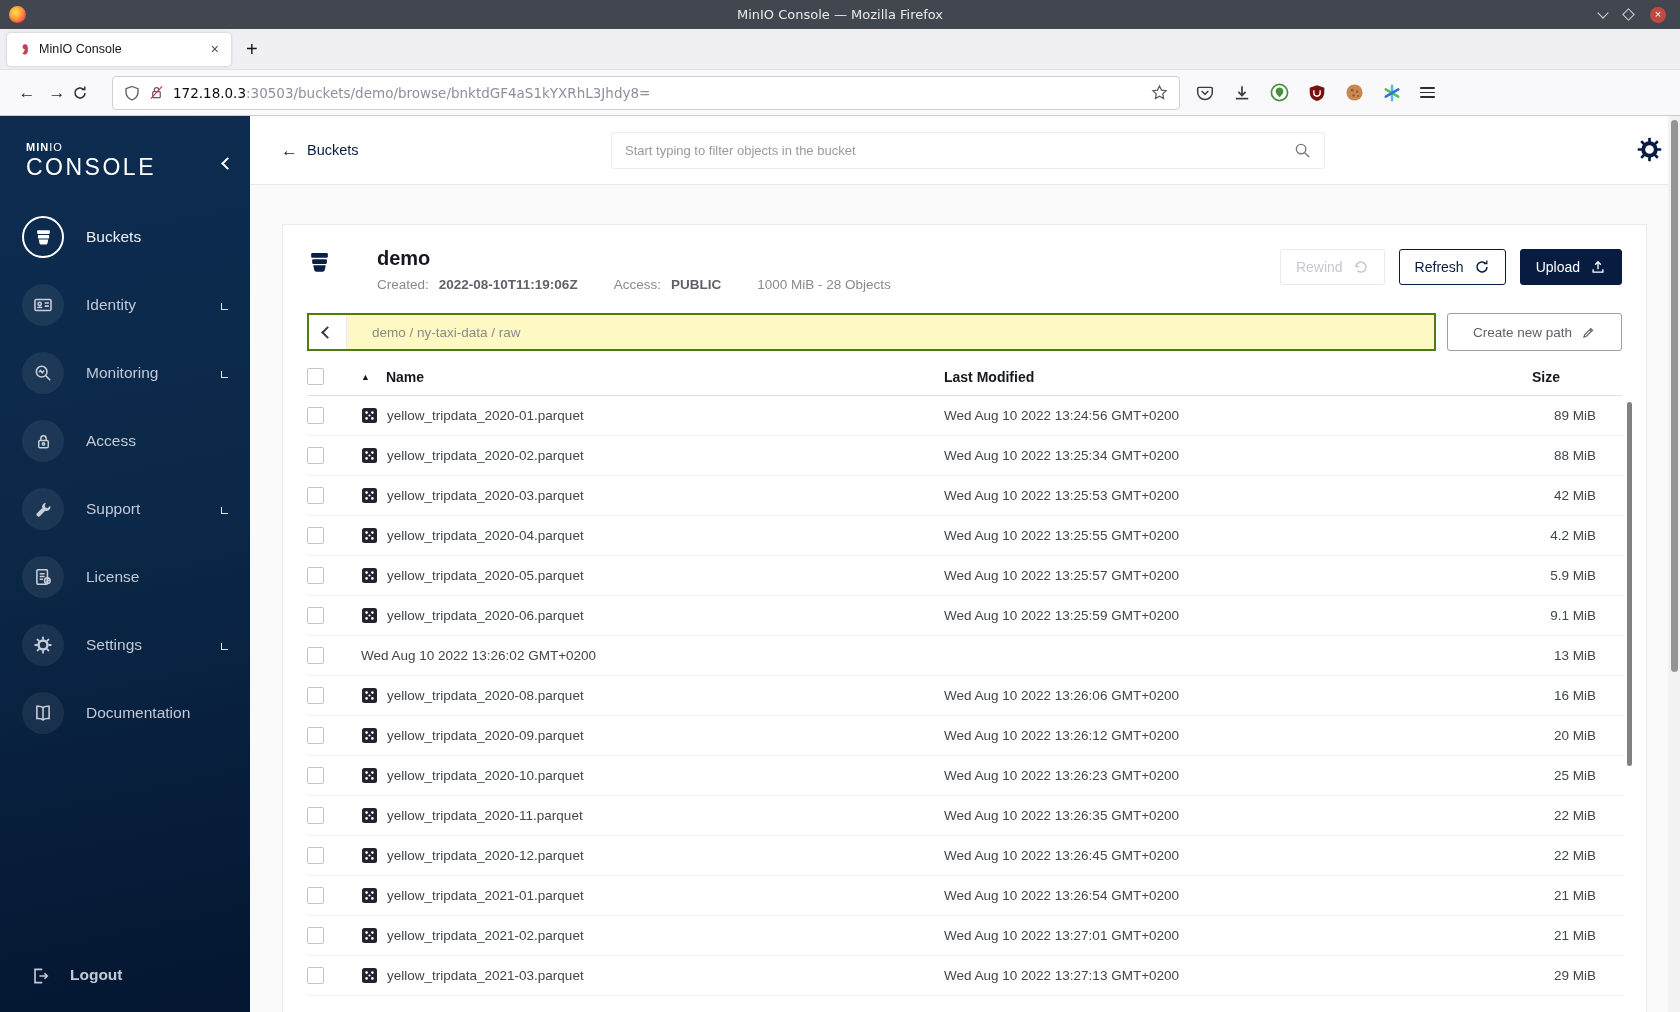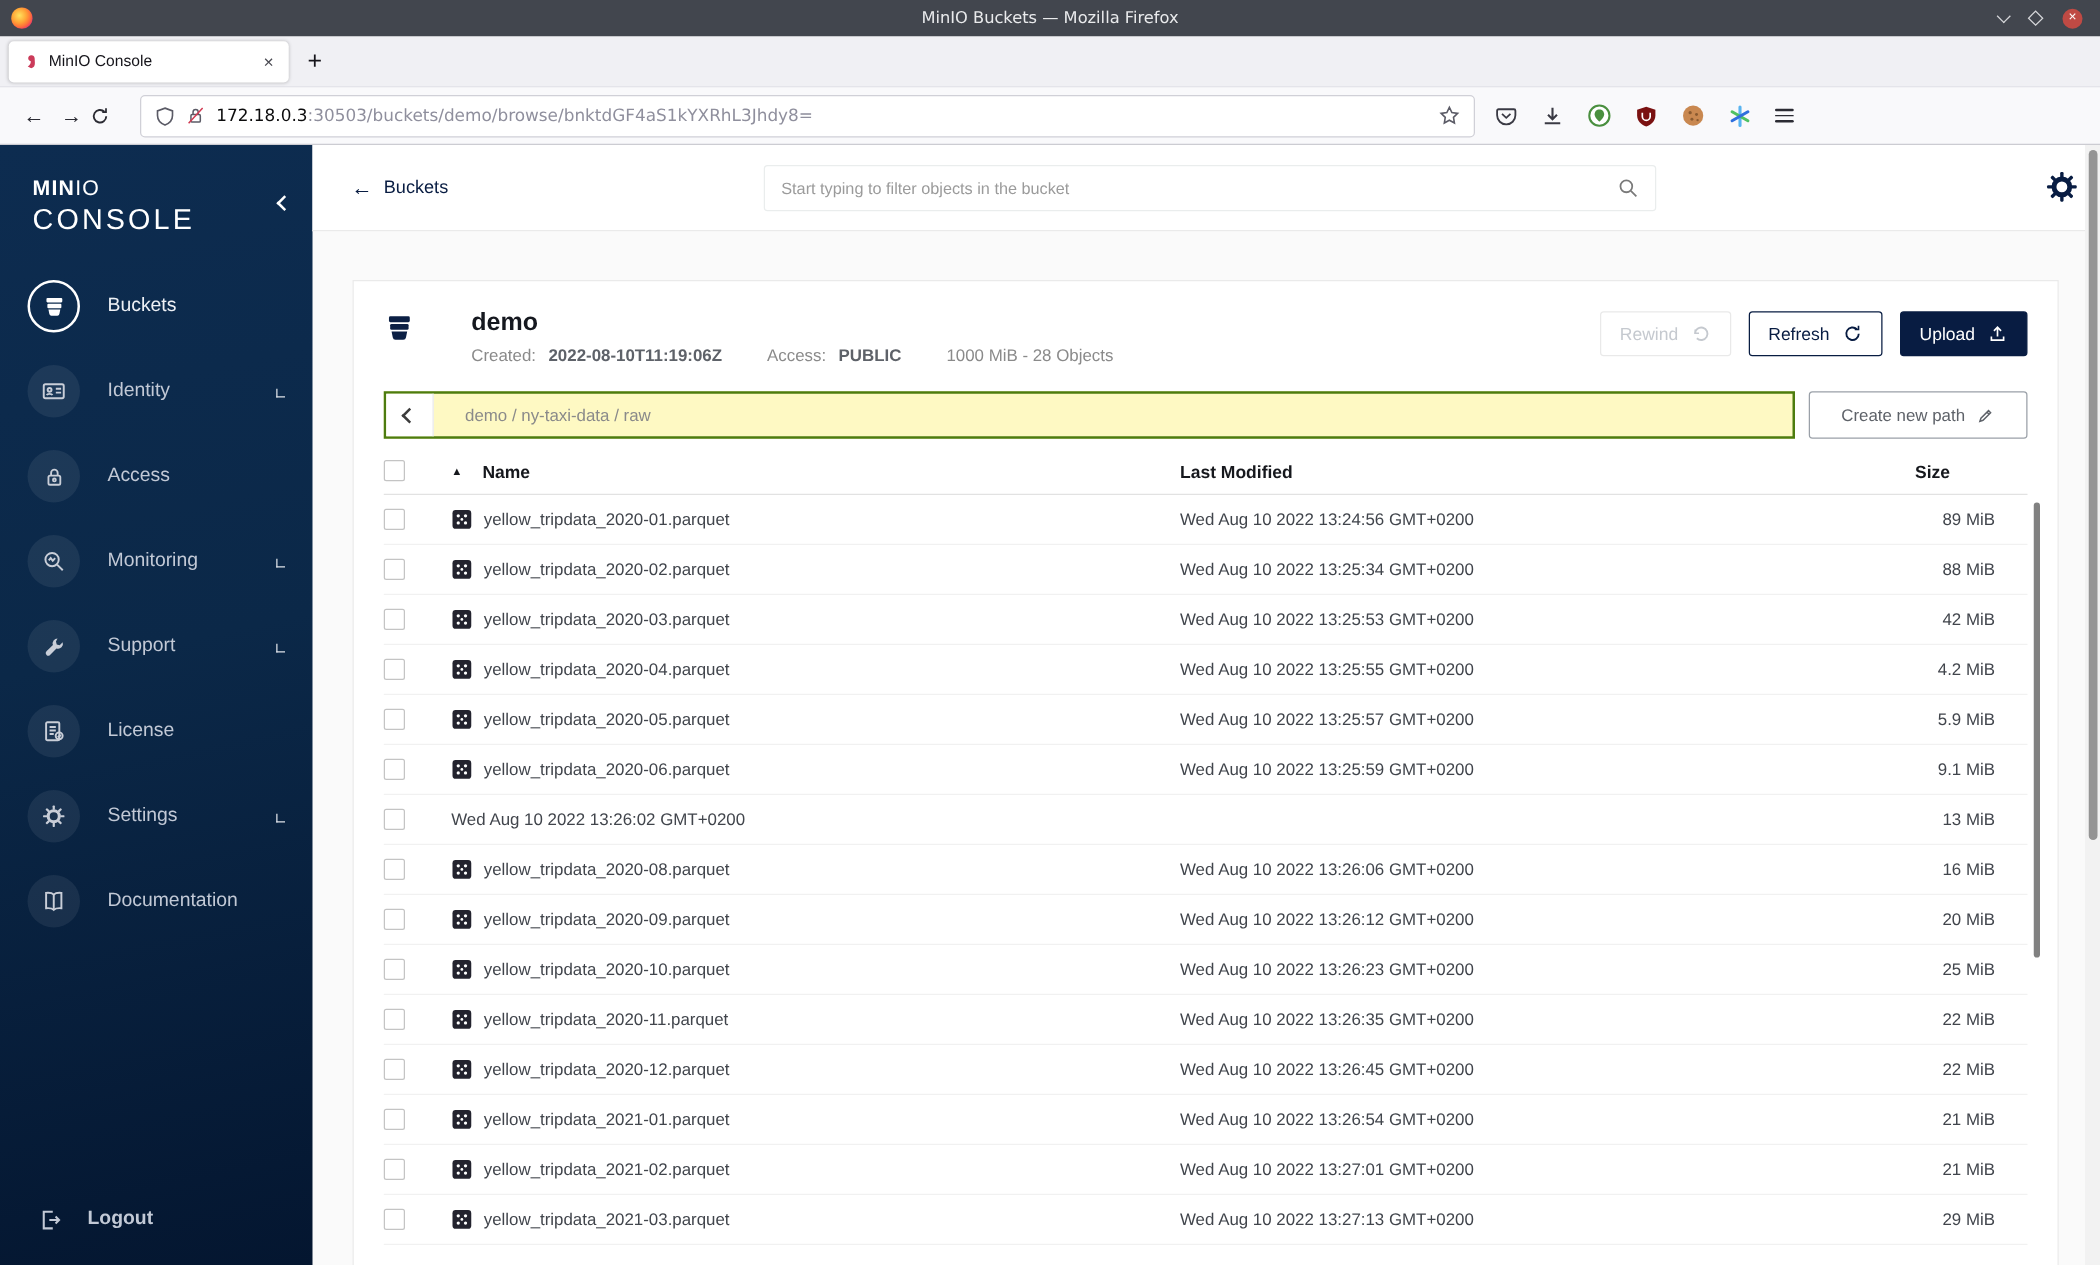--- a/index.html
+++ b/index.html
@@ -35,21 +35,21 @@
   .ext-icons { display:flex; align-items:center; gap:19px; margin-left:16px; }
   .hamburger { display:flex; flex-direction:column; gap:3px; margin-left:19px; }
   .hamburger span { width:15px; height:1.8px; background:#2b2b33; border-radius:1px; }
 
   
   .content { position:absolute; top:116px; left:0; right:0; bottom:0; display:flex; }
 
   
   .sidebar { width:250px; flex-shrink:0; background:linear-gradient(168deg,#0d2c50 0%,#0b2848 45%,#041630 100%); position:relative; color:#c2c9d6; }
   .logo { padding:25px 0 0 26px; color:#fff; }
-  .logo-top { font-size:17px; letter-spacing:1px; }
+  .logo-top { font-size:11px; letter-spacing:1px; }
   .logo-min { font-weight:800; } .logo-io { font-weight:300; }
   .logo-console { font-size:23px; font-weight:300; letter-spacing:2.5px; margin-top:1px; }
   .collapse { position:absolute; top:38px; right:18px; color:#fff; }
   .collapse .chev { width:9px; height:9px; border-width:2px; }
   .nav { list-style:none; margin-top:33px; }
   .nav-item { display:flex; align-items:center; height:46px; margin:0 14px 22px 22px; cursor:pointer; }
   .nav-circle { width:42px; height:42px; border-radius:50%; background:rgba(255,255,255,.07); display:flex; align-items:center; justify-content:center; flex-shrink:0; }
   .nav-item.active .nav-circle { background:transparent; border:2px solid #fff; }
   .nav-item.active .nav-circle svg { color:#fff; }
   .nav-circle svg { color:#c9ced8; }
@@ -112,21 +112,21 @@
   .page-scroll { position:absolute; right:0; top:116px; bottom:0; width:12px; background:#f2f2f2; }
   .page-scroll-thumb { position:absolute; left:2.5px; top:4px; width:7px; height:552px; background:#949494; border-radius:4px; }
 
   svg { display:block; }
 </style>
 </head>
 <body>
 
 <div class="titlebar">
   <div class="ff-logo"></div>
-  <div class="win-title">MinIO Buckets — Mozilla Firefox</div>
+  <div class="win-title">MinIO Console — Mozilla Firefox</div>
   <div class="win-controls">
     <span class="chev down ctl-min"></span>
     <span class="ctl-max"></span>
     <span class="ctl-close">×</span>
   </div>
 </div>
 
 <div class="tabbar">
   <div class="tab">
     <svg width="15" height="15" viewBox="0 0 16 16">
@@ -225,39 +225,39 @@
               <rect x="1.8" y="4" width="14.4" height="10" rx="1.2"></rect>
               <circle cx="6" cy="8" r="1.4"></circle>
               <path d="M4 11.8c.4-1.2 3.6-1.2 4 0M10.5 7.2h3.8M10.5 10h3.8"></path>
             </svg>
           </span>
     <span class="nav-label">Identity</span>
     <span class="chev nav-chevron"></span>
   </li>
         <li class="nav-item">
     <span class="nav-circle">
+            <svg width="20" height="20" viewBox="0 0 18 18" fill="none" stroke="currentColor" stroke-width="1.4">
+              <circle cx="7.8" cy="7.8" r="4.8"></circle>
+              <path d="M11.4 11.4L15.5 15.5"></path>
+              <path d="M5.4 8.4l1.4-1.7 1.5 2 1.7-1.9"></path>
+            </svg>
+          </span>
+    <span class="nav-label">Monitoring</span>
+    <span class="chev nav-chevron"></span>
+  </li>
+        <li class="nav-item">
+    <span class="nav-circle">
             <svg width="19" height="19" viewBox="0 0 18 18" fill="none" stroke="currentColor" stroke-width="1.4">
               <rect x="4.5" y="8" width="9" height="7" rx="1.2"></rect>
               <path d="M6.5 8V6a2.5 2.5 0 0 1 5 0v2"></path>
               <circle cx="9" cy="11.3" r="1.1"></circle>
             </svg>
           </span>
     <span class="nav-label">Access</span>
 
-  </li>
-        <li class="nav-item">
-    <span class="nav-circle">
-            <svg width="20" height="20" viewBox="0 0 18 18" fill="none" stroke="currentColor" stroke-width="1.4">
-              <circle cx="7.8" cy="7.8" r="4.8"></circle>
-              <path d="M11.4 11.4L15.5 15.5"></path>
-              <path d="M5.4 8.4l1.4-1.7 1.5 2 1.7-1.9"></path>
-            </svg>
-          </span>
-    <span class="nav-label">Monitoring</span>
-    <span class="chev nav-chevron"></span>
   </li>
         <li class="nav-item">
     <span class="nav-circle">
             <svg width="19" height="19" viewBox="0 0 18 18" fill="currentColor">
               <path d="M11.4 2.6a3.7 3.7 0 0 0-3.5 4.9L3 12.4a1.9 1.9 0 1 0 2.7 2.7l4.9-4.9a3.7 3.7 0 0 0 4.7-4.7l-2.3 2.3-2.2-.6-.6-2.2z"></path>
             </svg>
           </span>
     <span class="nav-label">Support</span>
     <span class="chev nav-chevron"></span>
   </li>

